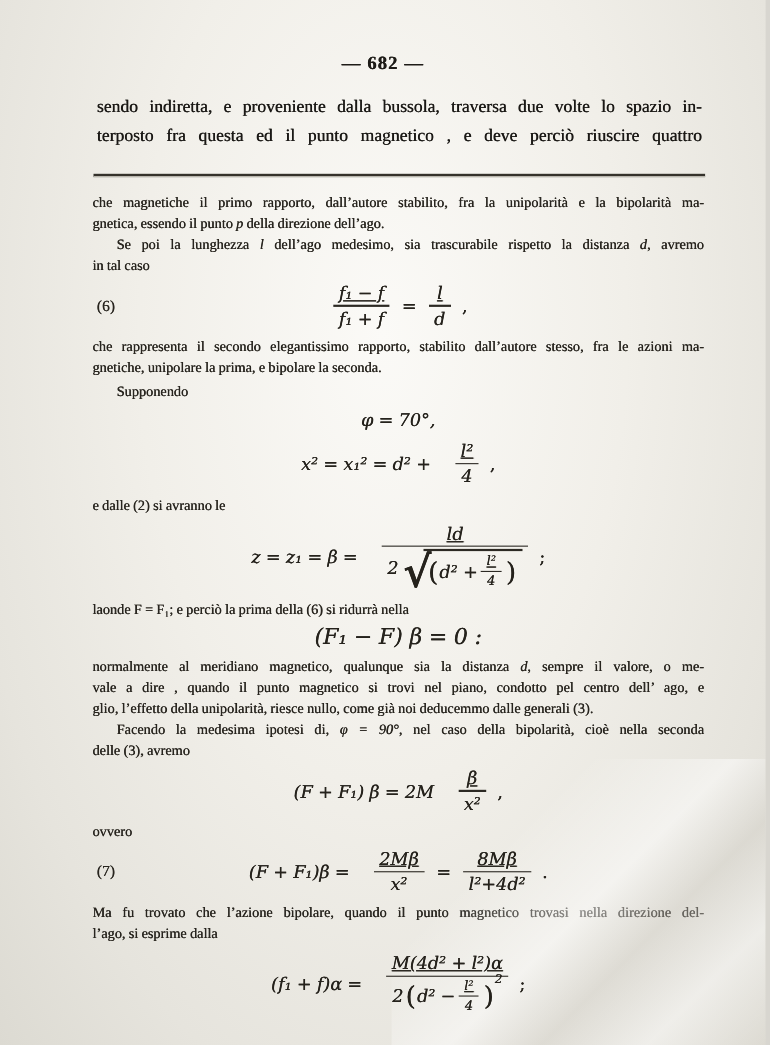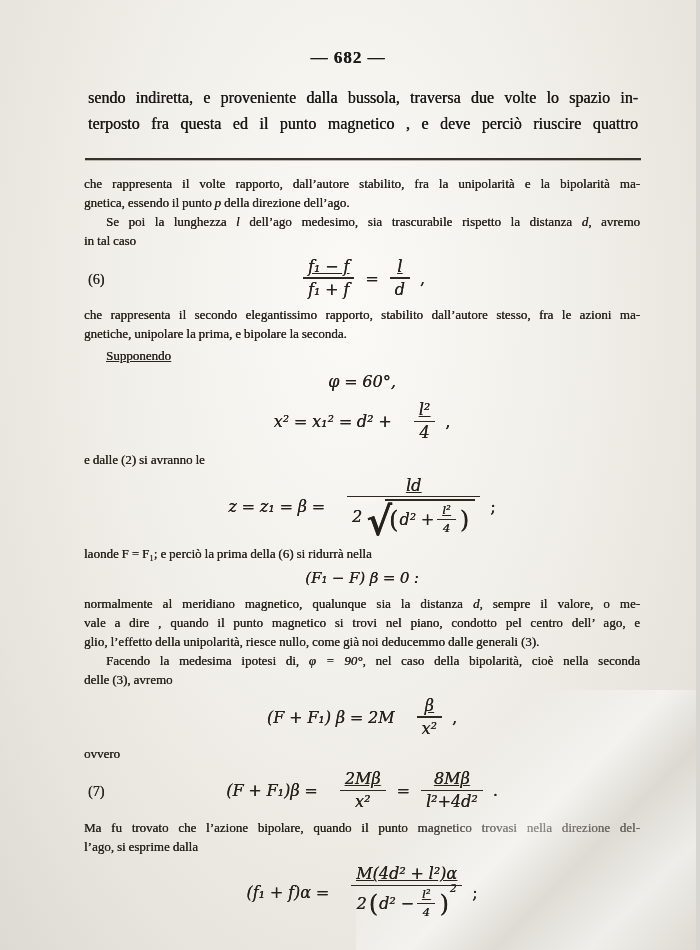--- a/index.html
+++ b/index.html
@@ -65,21 +65,21 @@
 
   <div class="intro">
     <div class="jline">sendo indiretta, e proveniente dalla bussola, traversa due volte lo spazio in-</div>
     <div class="jline">terposto fra questa ed il punto magnetico , e deve perciò riuscire quattro</div>
   </div>
 
   <div class="rule"></div>
 
   <div class="note">
 
-    <div class="jline">che rappresenta il volte rapporto, dall’autore stabilito, fra la unipolarità e la bipolarità ma-</div>
+    <div class="jline">che magnetiche il primo rapporto, dall’autore stabilito, fra la unipolarità e la bipolarità ma-</div>
     <div class="lline"><span>gnetica, essendo il punto </span><span class="var">p</span><span> della direzione dell’ago.</span></div>
 
     <div class="jline ind"><span>Se poi la lunghezza </span><span class="var">l</span><span> dell’ago medesimo, sia trascurabile rispetto la distanza </span><span class="var">d</span><span>, avremo</span></div>
     <div class="lline">in tal caso</div>
 
     <div class="eqrow" style="margin:8px 0 6px;">
       <span class="eqlabel">(6)</span>
       <span class="eq">
         <span class="frac">
             <span class="fn">f₁ − f</span>
@@ -91,25 +91,25 @@
             <span class="fn">l</span>
             <span class="bar"></span>
             <span class="fd">d</span>
           </span>
         <span class="tail">,</span>
       </span>
     </div>
 
     <div class="jline">che rappresenta il secondo elegantissimo rapporto, stabilito dall’autore stesso, fra le azioni ma-</div>
     <div class="lline">gnetiche, unipolare la prima, e bipolare la seconda.</div>
-    <div class="lline ind" style="margin-top:3px;text-decoration:underline;">Supponendo</div>
+    <div class="lline ind" style="margin-top:3px;">Supponendo</div>
 
     <div class="eqrow" style="margin:7px 0;">
       <span class="eq">
-          <span>φ = 60°,</span>
+          <span>φ = 70°,</span>
         </span>
     </div>
 
 
     <div class="eqrow" style="margin:9px 0 7px;">
       <span class="eq">
         <span class="lead">x² = x₁² = d² +</span>
         <span class="frac">
             <span class="fn">l²</span>
             <span class="bar"></span>
@@ -144,21 +144,21 @@
             </span>
           </span>
         </span>
         <span class="tail">;</span>
       </span>
     </div>
 
     <div class="lline">laonde F = F₁; e perciò la prima della (6) si ridurrà nella</div>
 
     <div class="eqrow" style="margin:6px 0;">
-      <span class="eq" style="font-size:15px;">
+      <span class="eq" style="font-size:20px;">
           <span>(F₁ − F) β = 0 :</span>
         </span>
     </div>
 
     <div class="jline"><span>normalmente al meridiano magnetico, qualunque sia la distanza </span><span class="var">d</span><span>, sempre il valore, o me-</span></div>
     <div class="jline">vale a dire , quando il punto magnetico si trovi nel piano, condotto pel centro dell’ ago, e</div>
     <div class="lline">glio, l’effetto della unipolarità, riesce nullo, come già noi deducemmo dalle generali (3).</div>
 
     <div class="jline ind"><span>Facendo la medesima ipotesi di, </span><span class="var">φ = 90°</span><span>, nel caso della bipolarità, cioè nella seconda</span></div>
     <div class="lline">delle (3), avremo</div>

